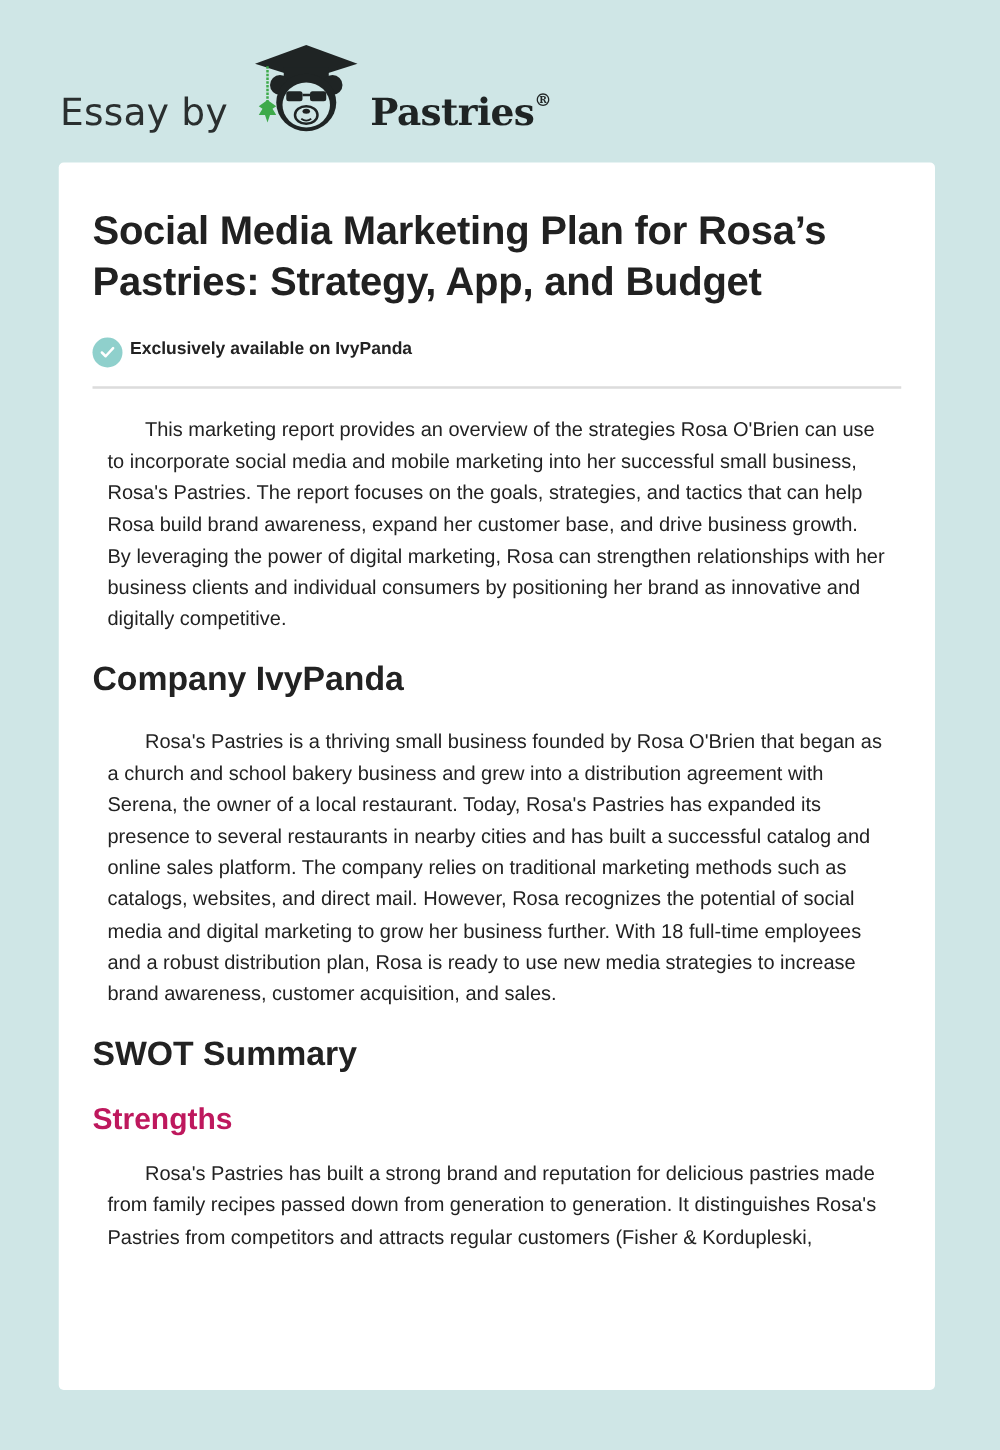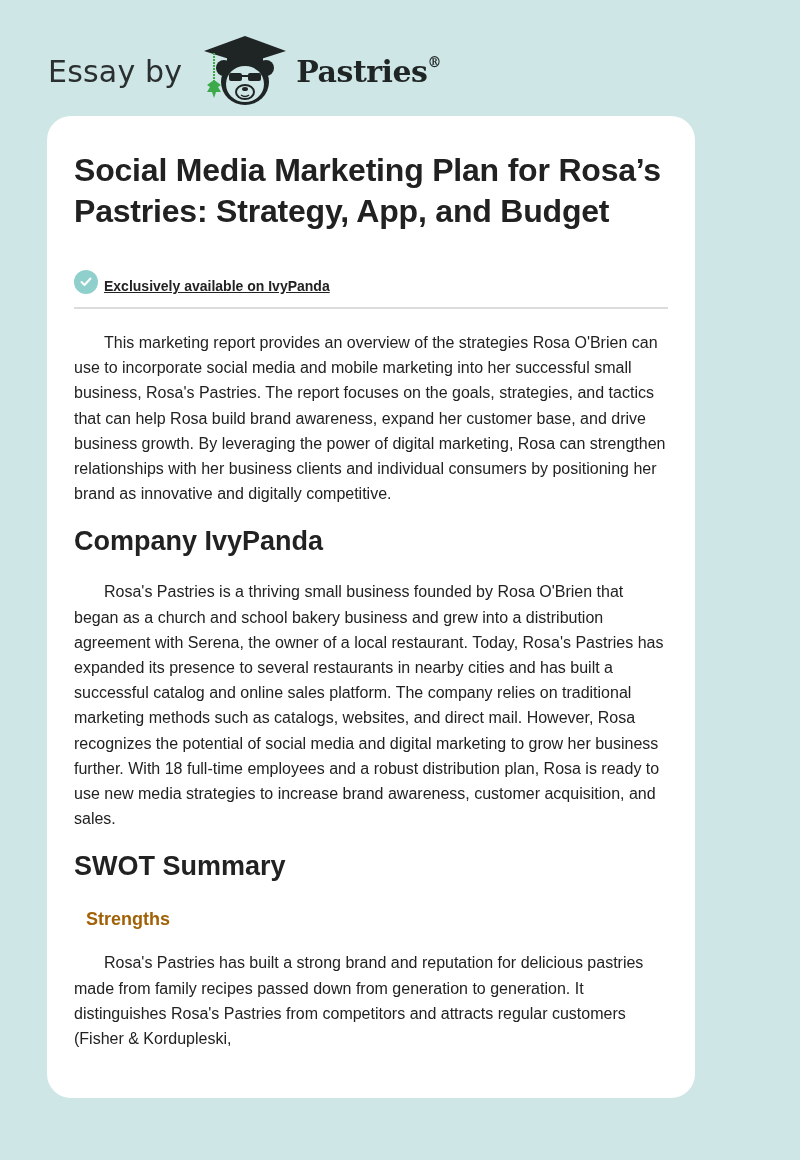--- a/index.html
+++ b/index.html
@@ -6,65 +6,65 @@
     body {
       width: 800px; height: 1160px;
       background: #cfe6e6;
       font-family: "Liberation Sans", sans-serif;
       color: #222;
       position: relative;
       overflow: hidden;
     }
     .header {
       position: absolute; top: 34px; left: 48px;
-      height: 74px; display: flex; align-items: center;
+      height: 74px; display: flex; align-items: flex-end;
     }
     .essay-by {
       font-family: "DejaVu Sans", sans-serif;
       font-size: 30px; color: #2a2f2f; letter-spacing: 0.2px;
       margin-right: 18px;
     }
     .logo-icon { width: 90px; height: 74px; margin-right: 6px; }
     .brand {
       font-family: "DejaVu Serif", serif; font-weight: bold;
       font-size: 30px; color: #1f2424; position: relative;
       letter-spacing: -0.5px;
     }
     .brand sup { font-size: 14px; position: relative; top: -4px; }
     .card {
-      position: absolute; left: 47px; top: 116px;
-      width: 648px; height: 982px;
-      background: #fff; border-radius: 24px;
+      position: absolute; left: 47px; top: 130px;
+      width: 701px; height: 982px;
+      background: #fff; border-radius: 4px;
       overflow: hidden;
     }
     .inner { padding: 34px 27px 0 27px; }
     h1 {
       margin: 0; font-size: 32px; line-height: 41px;
       font-weight: bold; color: #212121;
       letter-spacing: -0.2px;
     }
     .excl {
-      display: flex; align-items: flex-end;
-      margin-top: 36px; height: 26px; text-decoration: underline;
+      display: flex; align-items: flex-start;
+      margin-top: 24px; height: 26px;
     }
     .check {
       width: 24px; height: 24px; border-radius: 50%;
       background: #8fd0cc; display: flex; align-items: center; justify-content: center;
       margin-right: 6px;
     }
     .excl-text { font-size: 14px; font-weight: bold; color: #222; }
     .divider { height: 2px; background: #dcdcdc; margin-top: 13px; }
     h2 {
       margin: 0; font-size: 27px; font-weight: bold; color: #222; line-height: 34px;
     }
     h3 {
-      margin: 12px; font-size: 18px; font-weight: bold; color: #a16207; line-height: 30px;
+      margin: 0; font-size: 24px; font-weight: bold; color: #be185d; line-height: 30px;
     }
     p {
-      margin: 0; font-size: 16px; line-height: 25.2px; color: #222;
+      margin: 12px; font-size: 16px; line-height: 25.2px; color: #222;
       text-indent: 30px;
     }
     .s1-h { margin-top: 24px; }
     .s1-p { margin-top: 21px; }
     .s2-h { margin-top: 18px; }
     .s2-p { margin-top: 21px; }
     .s3-h { margin-top: 18px; }
     .s4-h { margin-top: 21px; }
     .s4-p { margin-top: 16px; }
   </style>

